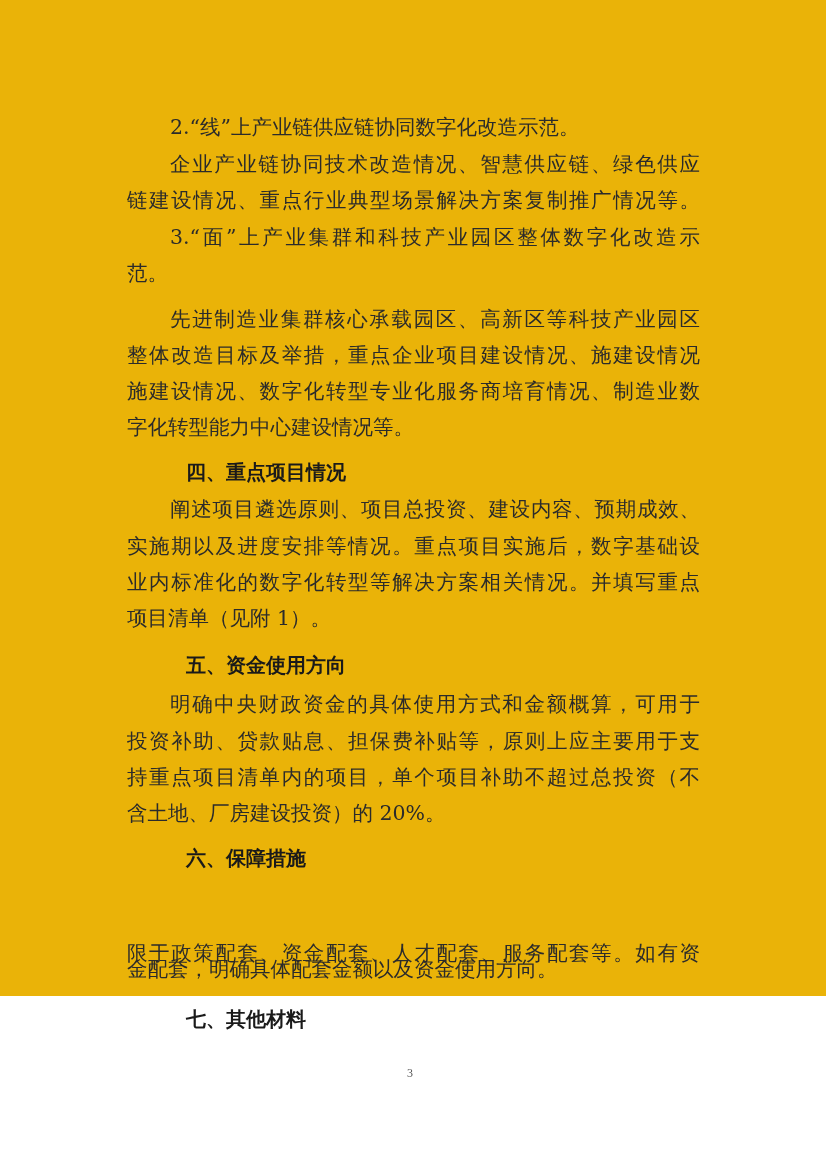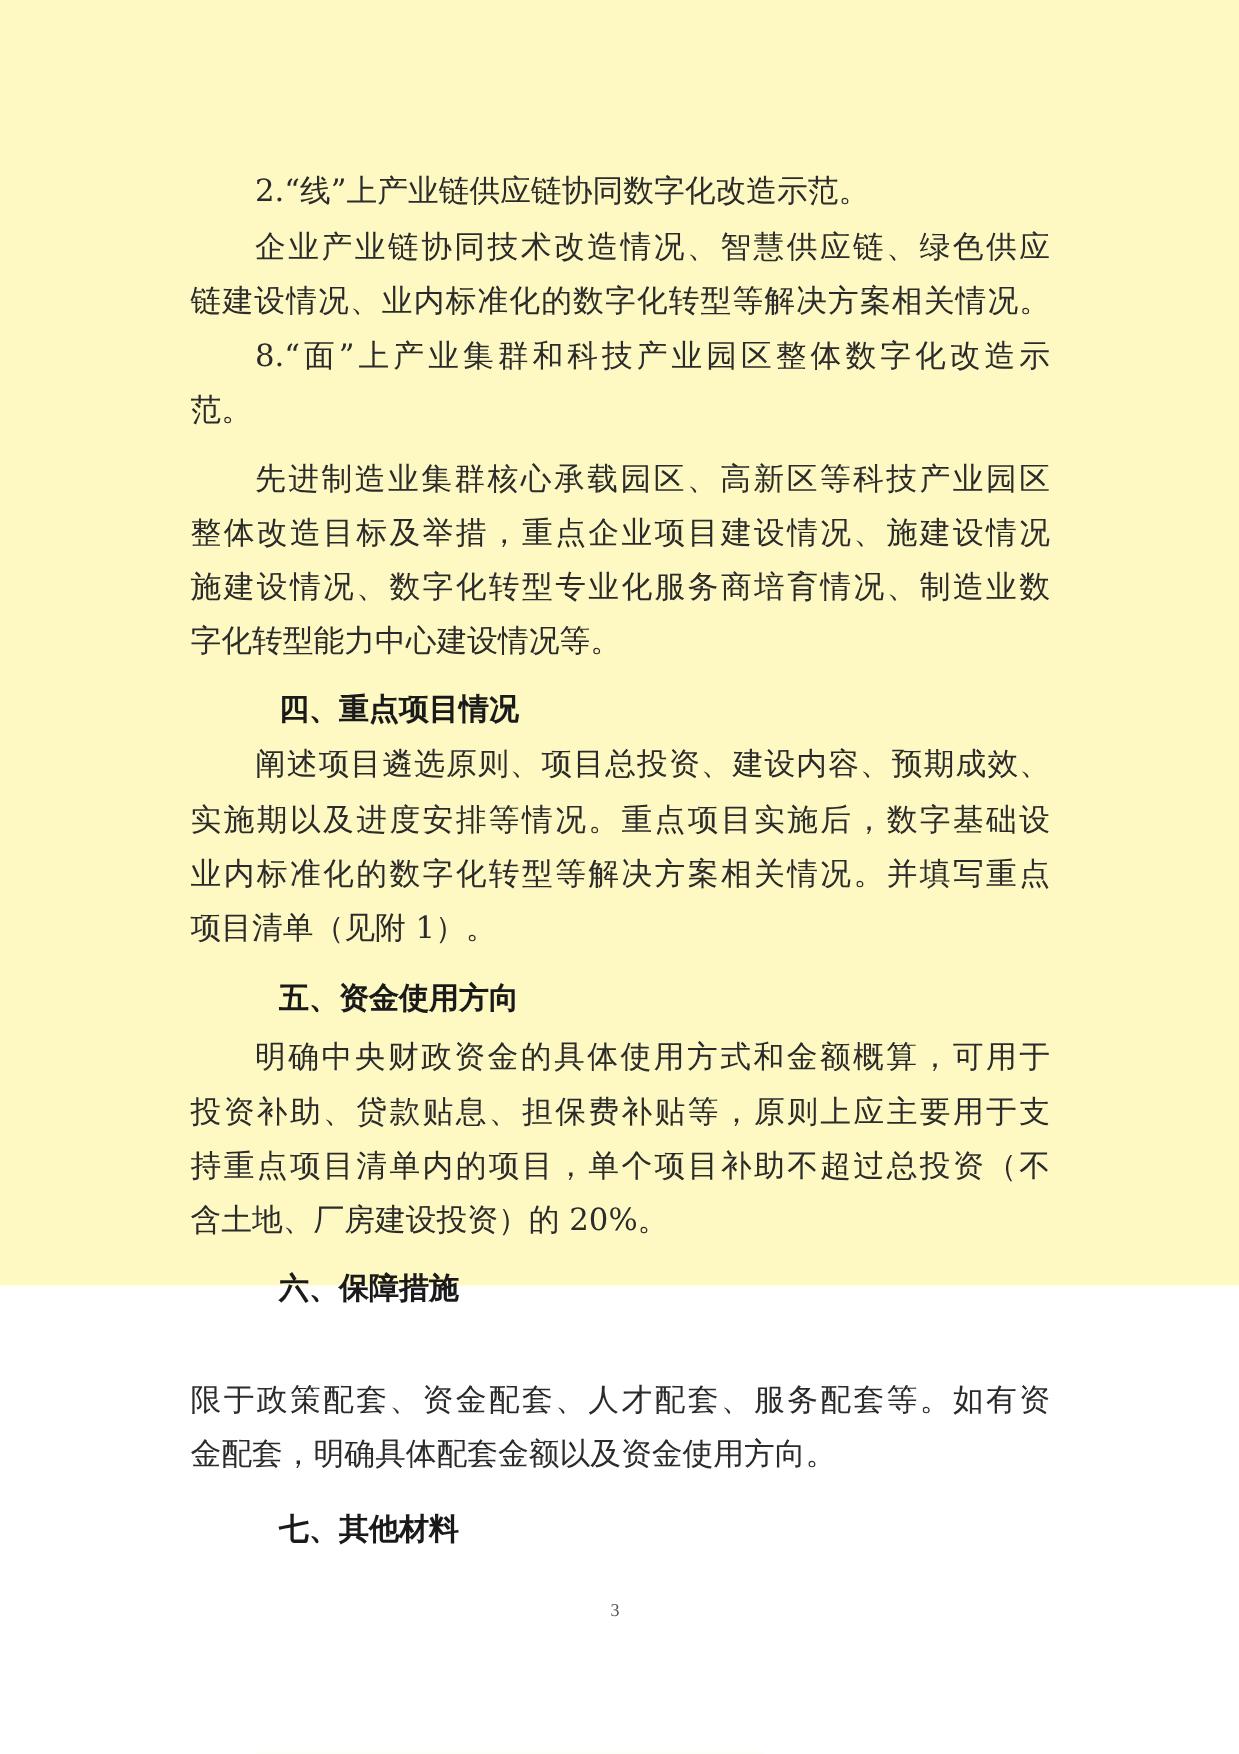--- a/index.html
+++ b/index.html
@@ -1,18 +1,18 @@
 <!DOCTYPE html>
 <html><head>
   <meta charset="utf-8">
   <style>
     html, body { margin: 0; padding: 0; background: #ffffff; }
     body { width: 826px; height: 1169px; position: relative; overflow: hidden; }
     .page {
-      position: absolute; left: 0; top: 0; width: 826px; height: 857px; background: #fef9c3;
+      position: absolute; left: 0; top: 0; width: 826px; height: 996px; background: #eab308;
     }
     .line {
       position: absolute;
       left: 127px;
       width: 573px;
       height: 30px;
       font-family: "DejaVu Serif", "Liberation Serif", serif;
       font-size: 20.5px;
       line-height: 30px;
       color: #2b2b2b;
@@ -34,36 +34,36 @@
       position: absolute; left: 398px; top: 1066px; width: 24px; text-align: center;
       font-family: "Liberation Serif", serif; font-size: 12px; color: #555;
     }
   </style>
 </head>
 <body>
 
 <div class="page">
   <div class="line indent last" style="top:112px">2.“线”上产业链供应链协同数字化改造示范。</div>
   <div class="line indent" style="top:149px">企业产业链协同技术改造情况、智慧供应链、绿色供应</div>
-  <div class="line" style="top:185px">链建设情况、业内标准化的数字化转型等解决方案相关情况。</div>
-  <div class="line indent" style="top:222px">8.“面”上产业集群和科技产业园区整体数字化改造示</div>
+  <div class="line" style="top:185px">链建设情况、重点行业典型场景解决方案复制推广情况等。</div>
+  <div class="line indent" style="top:222px">3.“面”上产业集群和科技产业园区整体数字化改造示</div>
   <div class="line last" style="top:258px">范。</div>
   <div class="line indent" style="top:304px">先进制造业集群核心承载园区、高新区等科技产业园区</div>
   <div class="line" style="top:340px">整体改造目标及举措，重点企业项目建设情况、施建设情况</div>
   <div class="line" style="top:376px">施建设情况、数字化转型专业化服务商培育情况、制造业数</div>
   <div class="line last" style="top:412px">字化转型能力中心建设情况等。</div>
   <div class="line indent heading" style="top:457px">四、重点项目情况</div>
   <div class="line indent" style="top:494px">阐述项目遴选原则、项目总投资、建设内容、预期成效、</div>
   <div class="line" style="top:531px">实施期以及进度安排等情况。重点项目实施后，数字基础设</div>
   <div class="line" style="top:567px">业内标准化的数字化转型等解决方案相关情况。并填写重点</div>
   <div class="line last" style="top:603px">项目清单（见附 1）。</div>
   <div class="line indent heading" style="top:650px">五、资金使用方向</div>
   <div class="line indent" style="top:689px">明确中央财政资金的具体使用方式和金额概算，可用于</div>
   <div class="line" style="top:726px">投资补助、贷款贴息、担保费补贴等，原则上应主要用于支</div>
   <div class="line" style="top:762px">持重点项目清单内的项目，单个项目补助不超过总投资（不</div>
   <div class="line last" style="top:798px">含土地、厂房建设投资）的 20%。</div>
   <div class="line indent heading" style="top:843px">六、保障措施</div>
-  <div class="line" style="top:918px">限于政策配套、资金配套、人才配套、服务配套等。如有资</div>
+  <div class="line" style="top:938px">限于政策配套、资金配套、人才配套、服务配套等。如有资</div>
   <div class="line last" style="top:954px">金配套，明确具体配套金额以及资金使用方向。</div>
   <div class="line indent heading" style="top:1004px">七、其他材料</div>
 
   <div class="pagenum">3</div>
 </div>
 
 </body></html>

